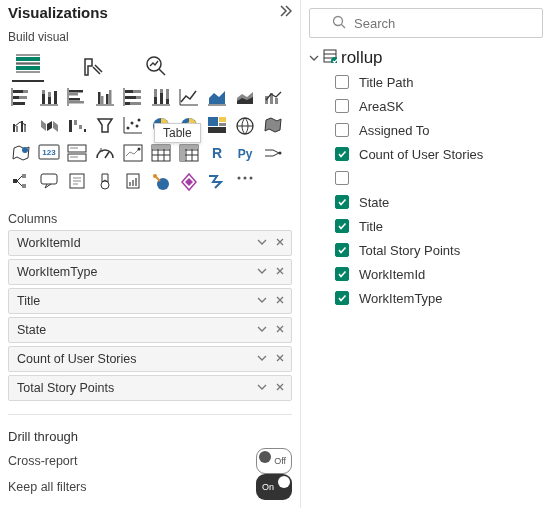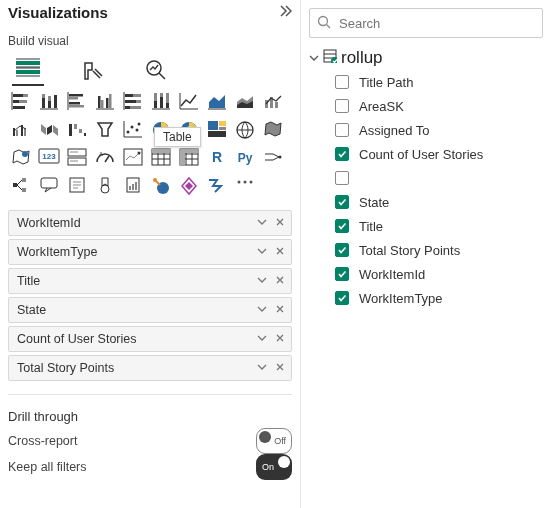--- a/index.html
+++ b/index.html
@@ -188,21 +188,21 @@
     border-radius: 50%;
     background: #fff;
   }
   
   .search-box {
     display: flex;
     align-items: center;
     height: 30px;
     border: 1px solid #ccc;
     border-radius: 2px;
-    padding: 0 7px;
+    padding: 0 22px;
     margin: 4px 0 8px 0;
   }
   .search-box input {
     border: none;
     outline: none;
     font-size: 13px;
     flex: 1;
     background: transparent;
   }
   .tree-root {
@@ -577,20 +577,21 @@
         <svg width="20" height="12">
           <circle cx="4" cy="6" r="1.5" fill="#555"></circle>
           <circle cx="10" cy="6" r="1.5" fill="#555"></circle>
           <circle cx="16" cy="6" r="1.5" fill="#555"></circle>
         </svg>
       </div>
 
     <div class="tooltip">Table</div>
   </div>
 
+  <div class="section-label">Columns</div>
   <div id="columns-list">
       <div class="col-item">
         <span class="col-label">WorkItemId</span>
         <span class="col-actions">
           <span class="chev"><svg width="10" height="10">
               <path d="M1 3 L5 7 L9 3" stroke="#777" fill="none" stroke-width="1.3"></path>
             </svg></span>
           <span class="x"><svg width="10" height="10">
               <path d="M2 2 L8 8 M8 2 L2 8" stroke="#777" stroke-width="1.3"></path>
             </svg></span>

